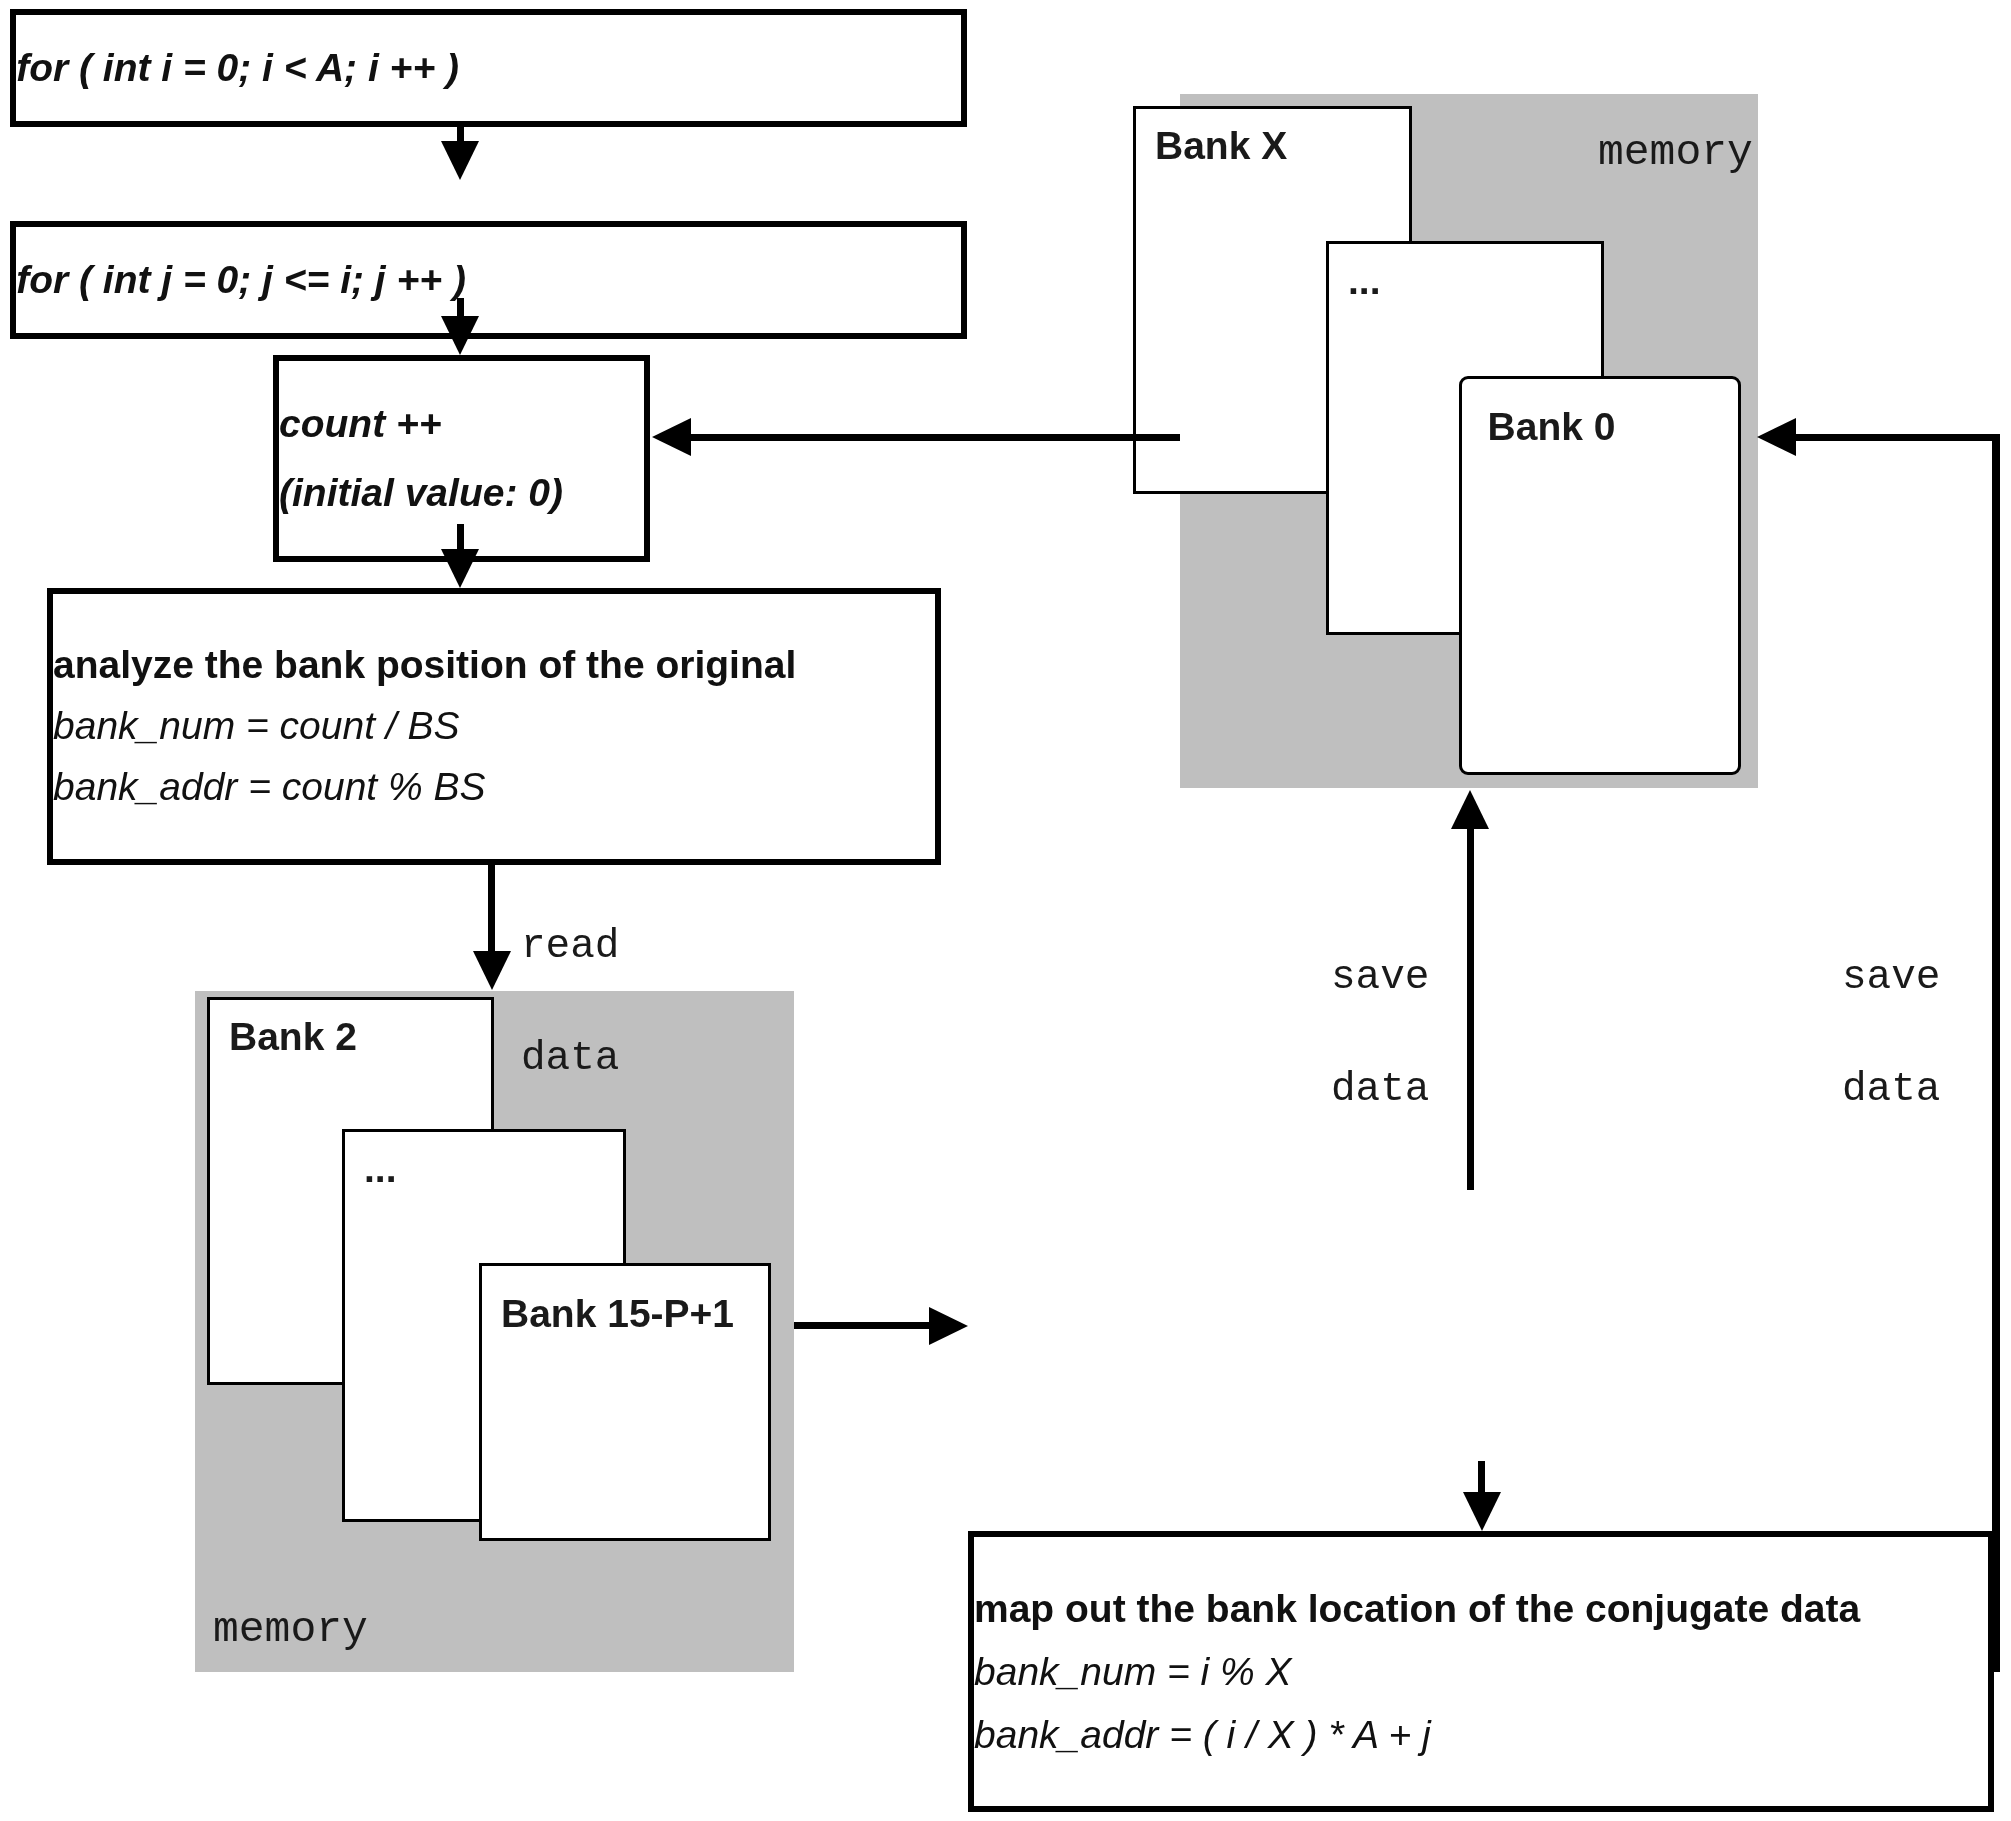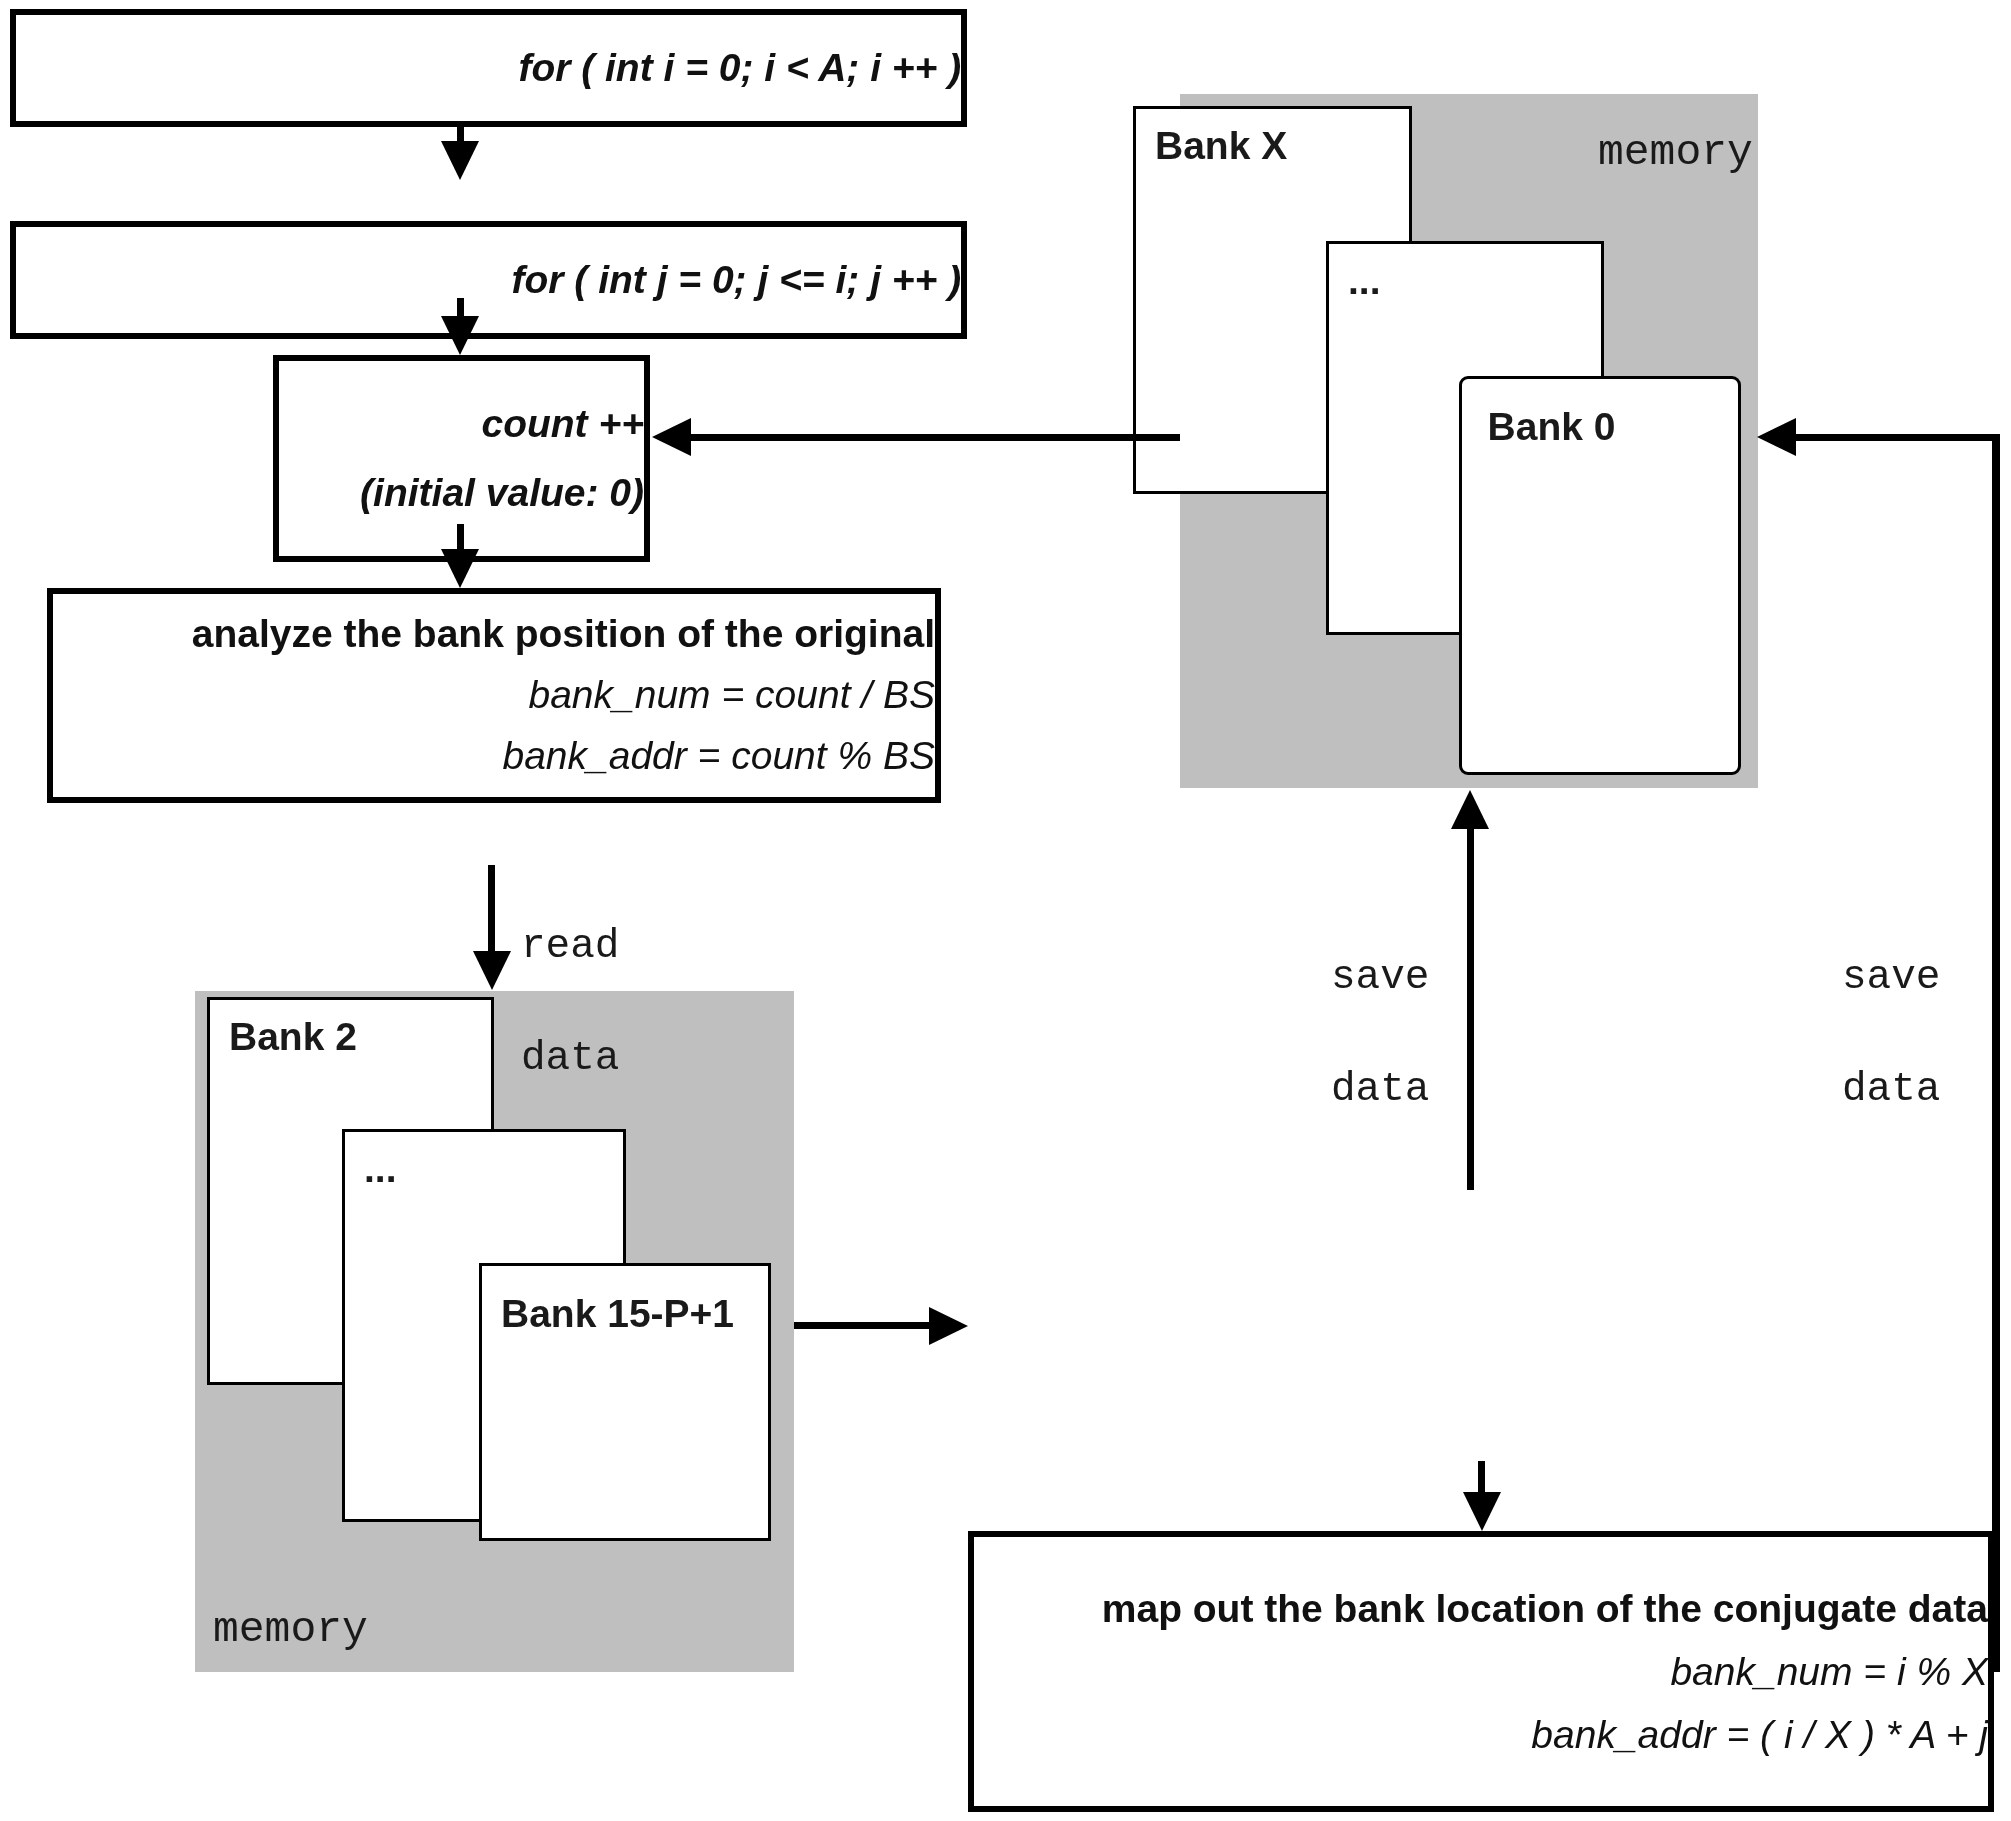--- a/index.html
+++ b/index.html
@@ -14,21 +14,21 @@
   }
   
   .fbox {
     position: absolute;
     background: #ffffff;
     border: 6.8px solid #000000;
     box-sizing: border-box;
     display: flex;
     flex-direction: column;
     justify-content: center;
-    align-items: flex-end;
+    align-items: flex-start;
     text-align: center;
   }
   .loop-text   { font-size: 39px; font-weight: bold; font-style: italic; line-height: 1.25; }
   .count-text  { font-size: 39px; font-weight: bold; font-style: italic; line-height: 1.75; }
   .title-text  { font-size: 39px; font-weight: bold; line-height: 1.56; }
   .formula-text{ font-size: 39px; font-style: italic; line-height: 1.56; }
   .big-line    { line-height: 1.62; }
 
   
   .mem {
@@ -105,21 +105,21 @@
 
   <div class="fbox" style="left:10.2px; top:181px; width:957px; height:118px;margin-top:40px;">
     <span class="loop-text">for ( int j = 0; j &lt;= i; j ++ )</span>
   </div>
 
   <div class="fbox" style="left:273px; top:355px; width:377px; height:207px;">
     <span class="count-text">count ++</span>
     <span class="count-text">(initial value: 0)</span>
   </div>
 
-  <div class="fbox" style="left:47px; top:588px; width:894px; height:215px;">
+  <div class="fbox" style="left:47px; top:588px; width:894px; height:277px;">
     <span class="title-text">analyze the bank position of the original</span>
     <span class="formula-text">bank_num = count / BS</span>
     <span class="formula-text">bank_addr = count % BS</span>
   </div>
 
 
   <div class="fbox" style="left:968px; top:1531px; width:1026px; height:281px;">
     <span class="title-text big-line">map out the bank location of the conjugate data</span>
     <span class="formula-text big-line">bank_num = i % X</span>
     <span class="formula-text big-line">bank_addr = ( i / X ) * A + j</span>

